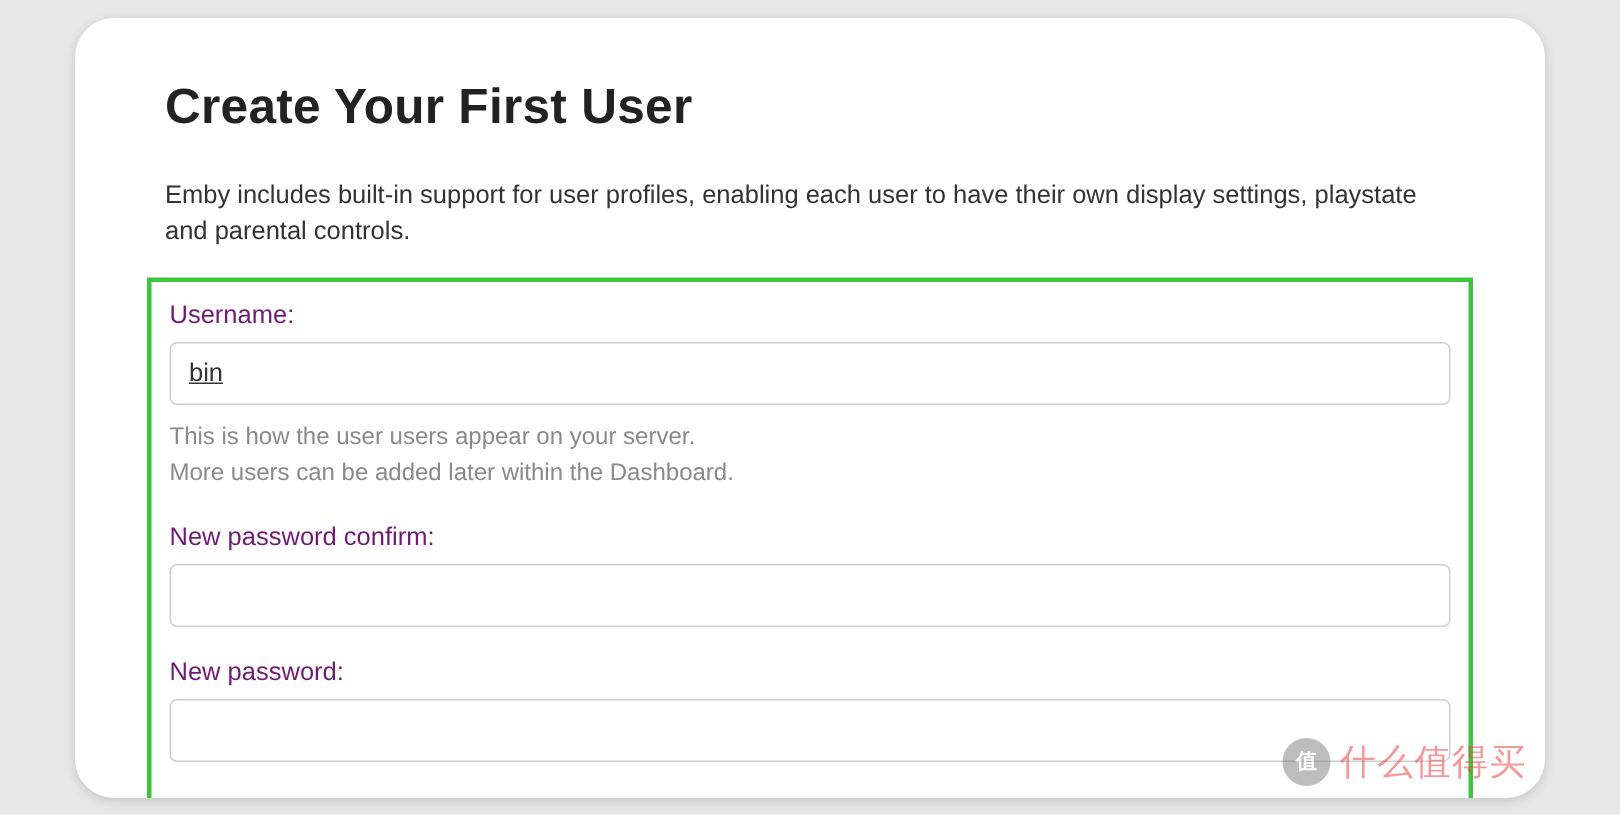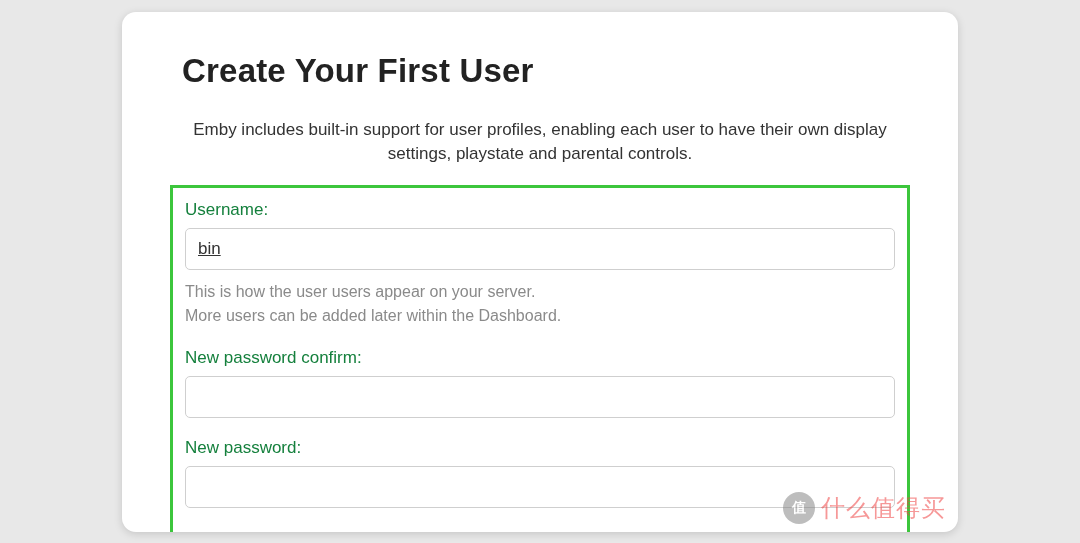--- a/index.html
+++ b/index.html
@@ -12,54 +12,53 @@
       background: #e8e8e8;
       width: 1080px;
       height: 543px;
       overflow: hidden;
       display: flex;
       align-items: center;
       justify-content: center;
     }
     .window {
       background: #ffffff;
-      width: 836px;
+      width: 980px;
       height: 520px;
-      border-radius: 14px;
+      border-radius: 26px;
       box-shadow: 0 2px 8px rgba(0,0,0,0.15);
       padding: 40px 60px 0 60px;
       position: relative;
       overflow: hidden;
     }
     .page-title {
       font-size: 33px;
       font-weight: 600;
       color: #222;
       margin-bottom: 28px;
       letter-spacing: 0.2px;
     }
     .intro {
       font-size: 17px;
       line-height: 1.45;
       color: #333;
       margin-bottom: 18px;
-      text-align: center;
     }
     .highlight-box {
       border: 3px solid #3cc63c;
       margin: 0 -12px;
       padding: 12px 12px 30px 12px;
     }
     .field-group {
       margin-bottom: 20px;
     }
     .field-label {
       display: block;
       font-size: 17px;
-      color: #15803d;
+      color: #701a75;
       margin-bottom: 8px;
     }
     .text-input {
       width: 100%;
       height: 42px;
       border: 1px solid #cfcfcf;
       border-radius: 5px;
       padding: 8px 12px;
       font-size: 17px;
       color: #333;

